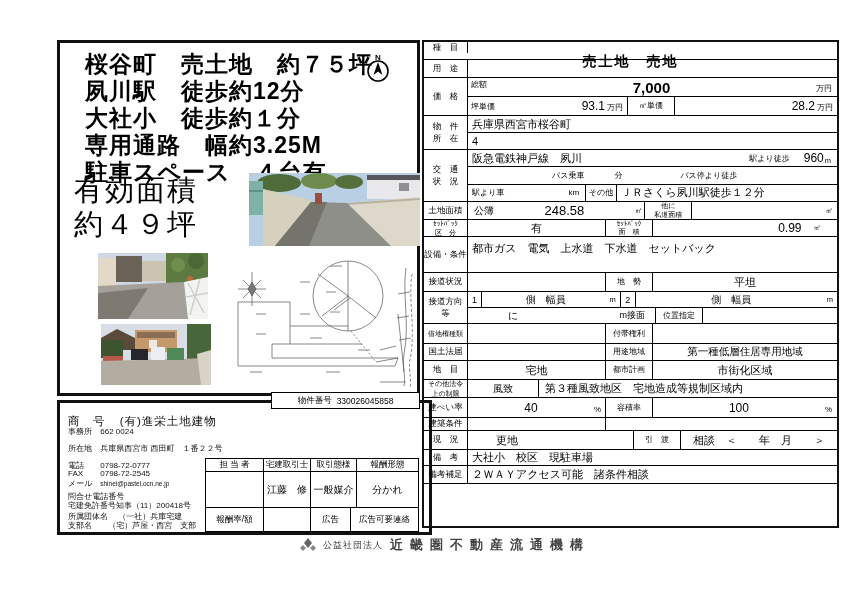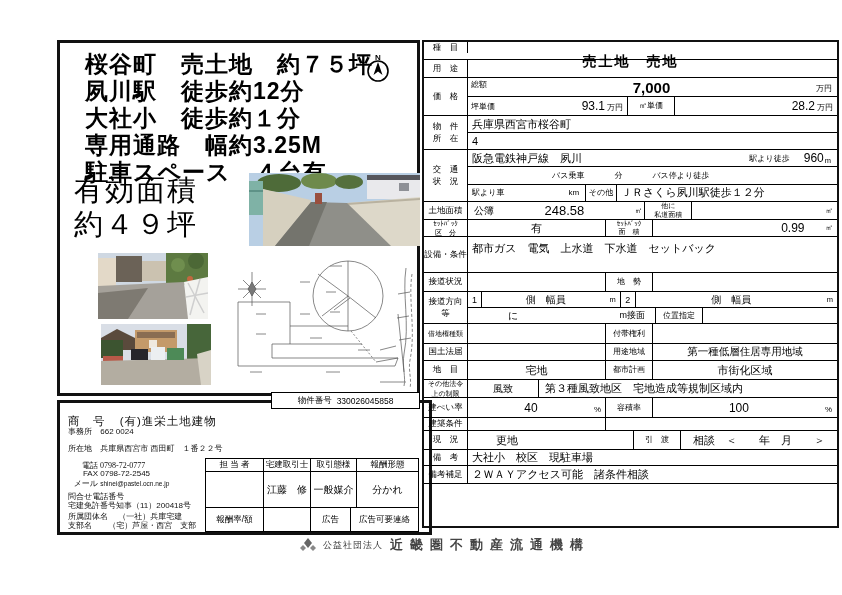--- a/index.html
+++ b/index.html
@@ -7,21 +7,21 @@
         font-family:"Liberation Sans","DejaVu Sans",sans-serif;color:#000;}
 
   
   .hl{position:absolute;left:57px;top:40px;width:363px;height:356px;border:3px solid #111;box-sizing:border-box;}
   .hl-lines{position:absolute;left:25px;top:8px;font-weight:bold;font-size:23px;line-height:27px;white-space:nowrap;letter-spacing:1px;}
   .area-blk{position:absolute;left:14px;top:130px;font-weight:normal;font-size:29px;line-height:34px;letter-spacing:2px;}
   .compass{position:absolute;left:305px;top:9px;}
   .ph{position:absolute;display:block;}
 
   
-  .co{position:absolute;left:57px;top:400px;width:375px;height:135px;border:3px solid #111;box-sizing:border-box;text-align:right;}
+  .co{position:absolute;left:57px;top:400px;width:375px;height:135px;border:3px solid #111;box-sizing:border-box;}
   .co .line{position:absolute;white-space:nowrap;font-size:8px;color:#111;}
   .co .big{font-size:11.5px;letter-spacing:1px;}
   .propno{position:absolute;left:271px;top:392px;height:15px;width:147px;border:1px solid #000;background:#fff;
           display:flex;align-items:center;justify-content:center;gap:5px;font-size:8.5px;z-index:3;}
 
   .staff{position:absolute;left:145px;top:55px;width:214px;border:1px solid #000;background:#fff;box-sizing:border-box;}
   .srow{display:flex;}
   .scell{border-right:1px solid #000;box-sizing:border-box;display:flex;align-items:center;justify-content:center;overflow:hidden;}
   .scell:last-child{border-right:none;}
   .shead{height:13px;font-size:8.5px;border-bottom:1px solid #000;}
@@ -182,21 +182,21 @@
       <span style="margin-left:10px;">(有)進栄土地建物</span>
     </div>
     <div class="line" style="left:8px;top:23px;">
       <span>事務所</span>
       <span style="margin-left:6px;">662 0024</span>
     </div>
     <div class="line" style="left:8px;top:40px;">
       <span>所在地</span>
       <span style="margin-left:6px;">兵庫県西宮市 西田町　１番２２号</span>
     </div>
-    <div class="line" style="left:8px;top:57px;font-family:Liberation Serif, serif;">
+    <div class="line" style="left:8px;top:57px;">
       <span style="display:inline-block;width:30px;">電話</span>
       <span>0798-72-0777</span>
     </div>
     <div class="line" style="left:8px;top:66px;">
       <span style="display:inline-block;width:30px;">FAX</span>
       <span>0798-72-2545</span>
     </div>
     <div class="line" style="left:8px;top:75px;">
       <span style="display:inline-block;width:30px;">メール</span>
       <span style="font-size:6.5px;">shinei@pastel.ocn.ne.jp</span>
@@ -279,21 +279,21 @@
       <div class="vwrap">
         <div class="sub subb">
           <span class="t11" style="padding-left:4px;">阪急電鉄神戸線　夙川</span>
           <span class="t8" style="margin-left:auto;">駅より徒歩</span>
           <span class="t12" style="margin-left:14px;">960</span>
           <span class="u" style="padding:4px 6px 0 1px;">m</span>
         </div>
         <div class="sub subb">
           <span class="t8" style="margin-left:84px;">バス乗車</span>
           <span class="t8" style="margin-left:30px;">分</span>
-          <span class="t8" style="margin-left:30px;">バス停より徒歩</span>
+          <span class="t8" style="margin-left:58px;">バス停より徒歩</span>
         </div>
         <div class="sub">
           <span class="t8" style="padding-left:4px;">駅より車</span>
           <span class="t8" style="margin-left:64px;">km</span>
           <div class="mlbl" style="width:30px;margin-left:6px;">その他</div>
           <span class="t11" style="padding-left:4px;">ＪＲさくら夙川駅徒歩１２分</span>
         </div>
       </div>
     </div>
 
@@ -308,35 +308,36 @@
         <span class="u">㎡</span>
       </div>
     </div>
 
     <div class="r" style="height:16px;">
       <div class="lbl" style="font-size:7px;">ｾｯﾄﾊﾞｯｸ
 区　分</div>
       <div class="cL ctr t11">有</div>
       <div class="mlbl" style="font-size:7px;">ｾｯﾄﾊﾞｯｸ
 面　積</div>
-      <div class="cR" style="justify-content:flex-end;padding-right:4px;gap:21px;">
+      <div class="cR" style="justify-content:flex-end;padding-right:16px;gap:12px;">
         <span class="t12">0.99</span>
         <span class="u">㎡</span>
       </div>
     </div>
 
     <div class="r" style="height:35px;">
       <div class="lbl">設備・条件</div>
       <div class="cR t11" style="align-items:flex-start;padding:4px 0 0 4px;">都市ガス　電気　上水道　下水道　セットバック</div>
     </div>
 
     <div class="r" style="height:18px;">
       <div class="lbl">接道状況</div>
       <div class="cL"></div>
       <div class="mlbl">地　勢</div>
+      <div class="cR ctr t11">平坦</div>
     </div>
 
     <div class="r" style="height:31px;">
       <div class="lbl">接道方向
 等</div>
       <div class="vwrap">
         <div class="sub subb">
           <span class="t9 ctr" style="width:13px;border-right:1px solid #000;align-self:stretch;display:flex;align-items:center;justify-content:center;">1</span>
           <span class="t10" style="flex:1;text-align:center;">側　幅員</span>
           <span class="u" style="padding-right:4px;">m</span>

